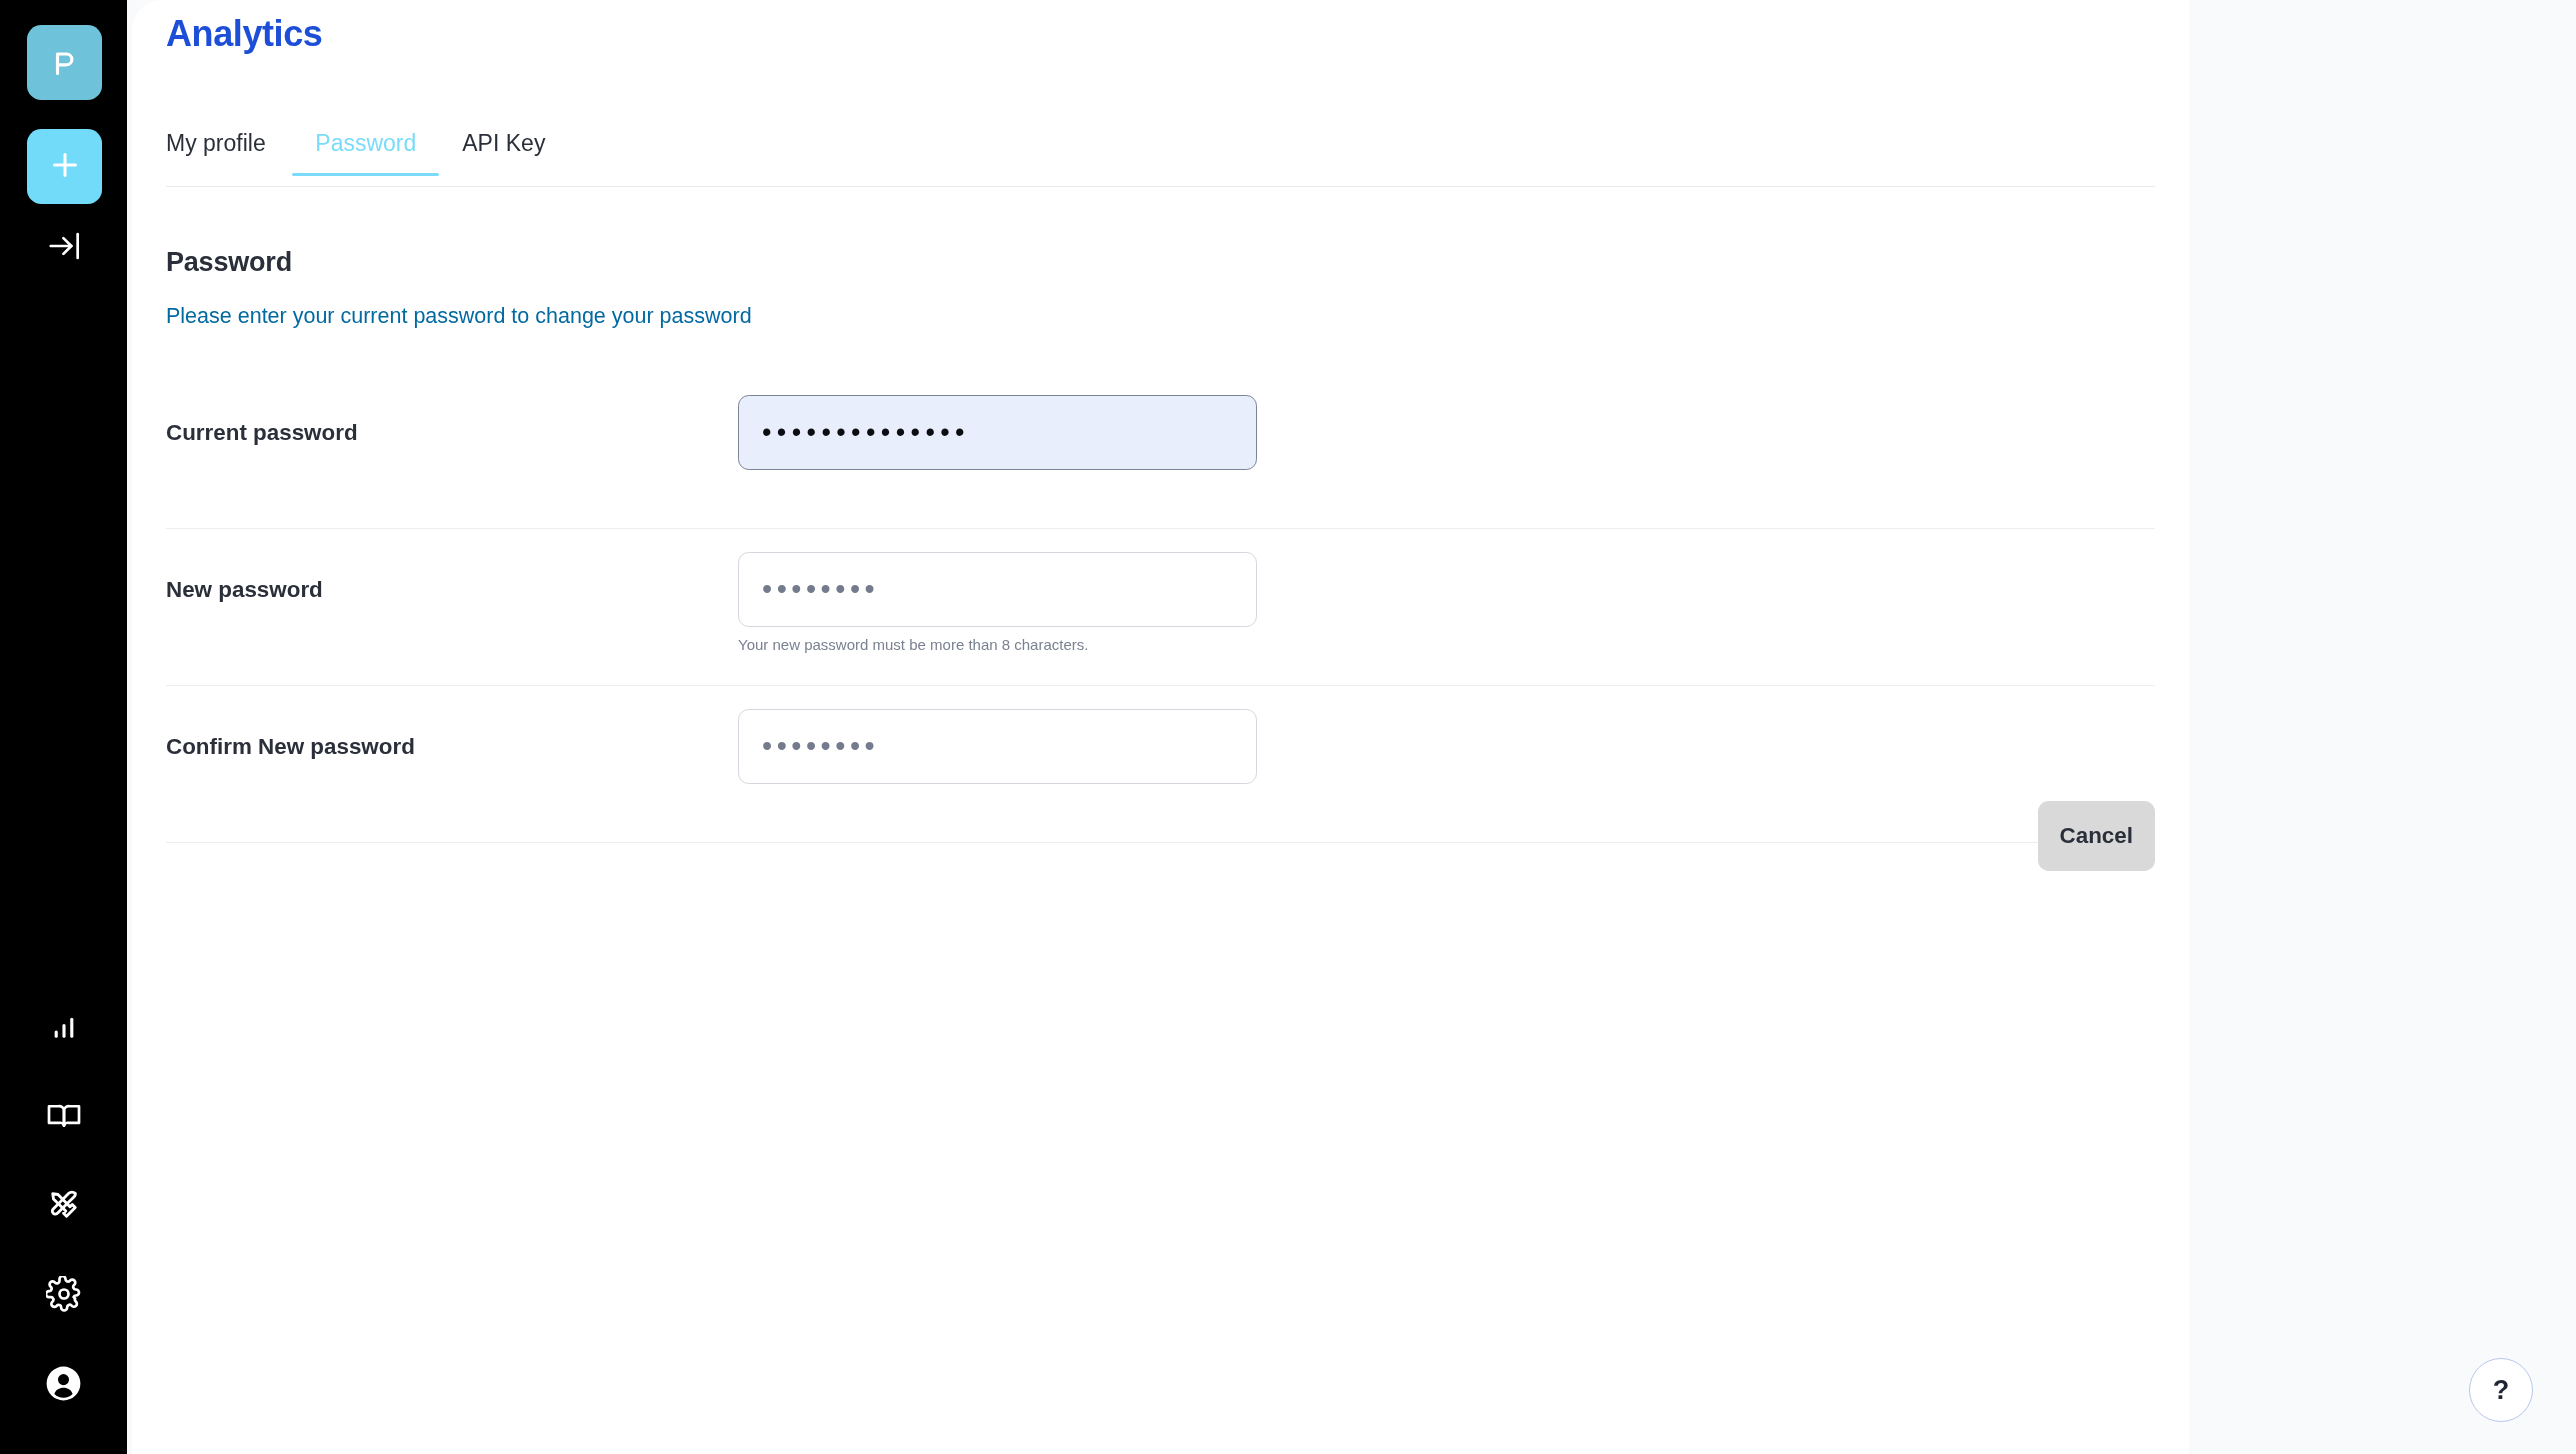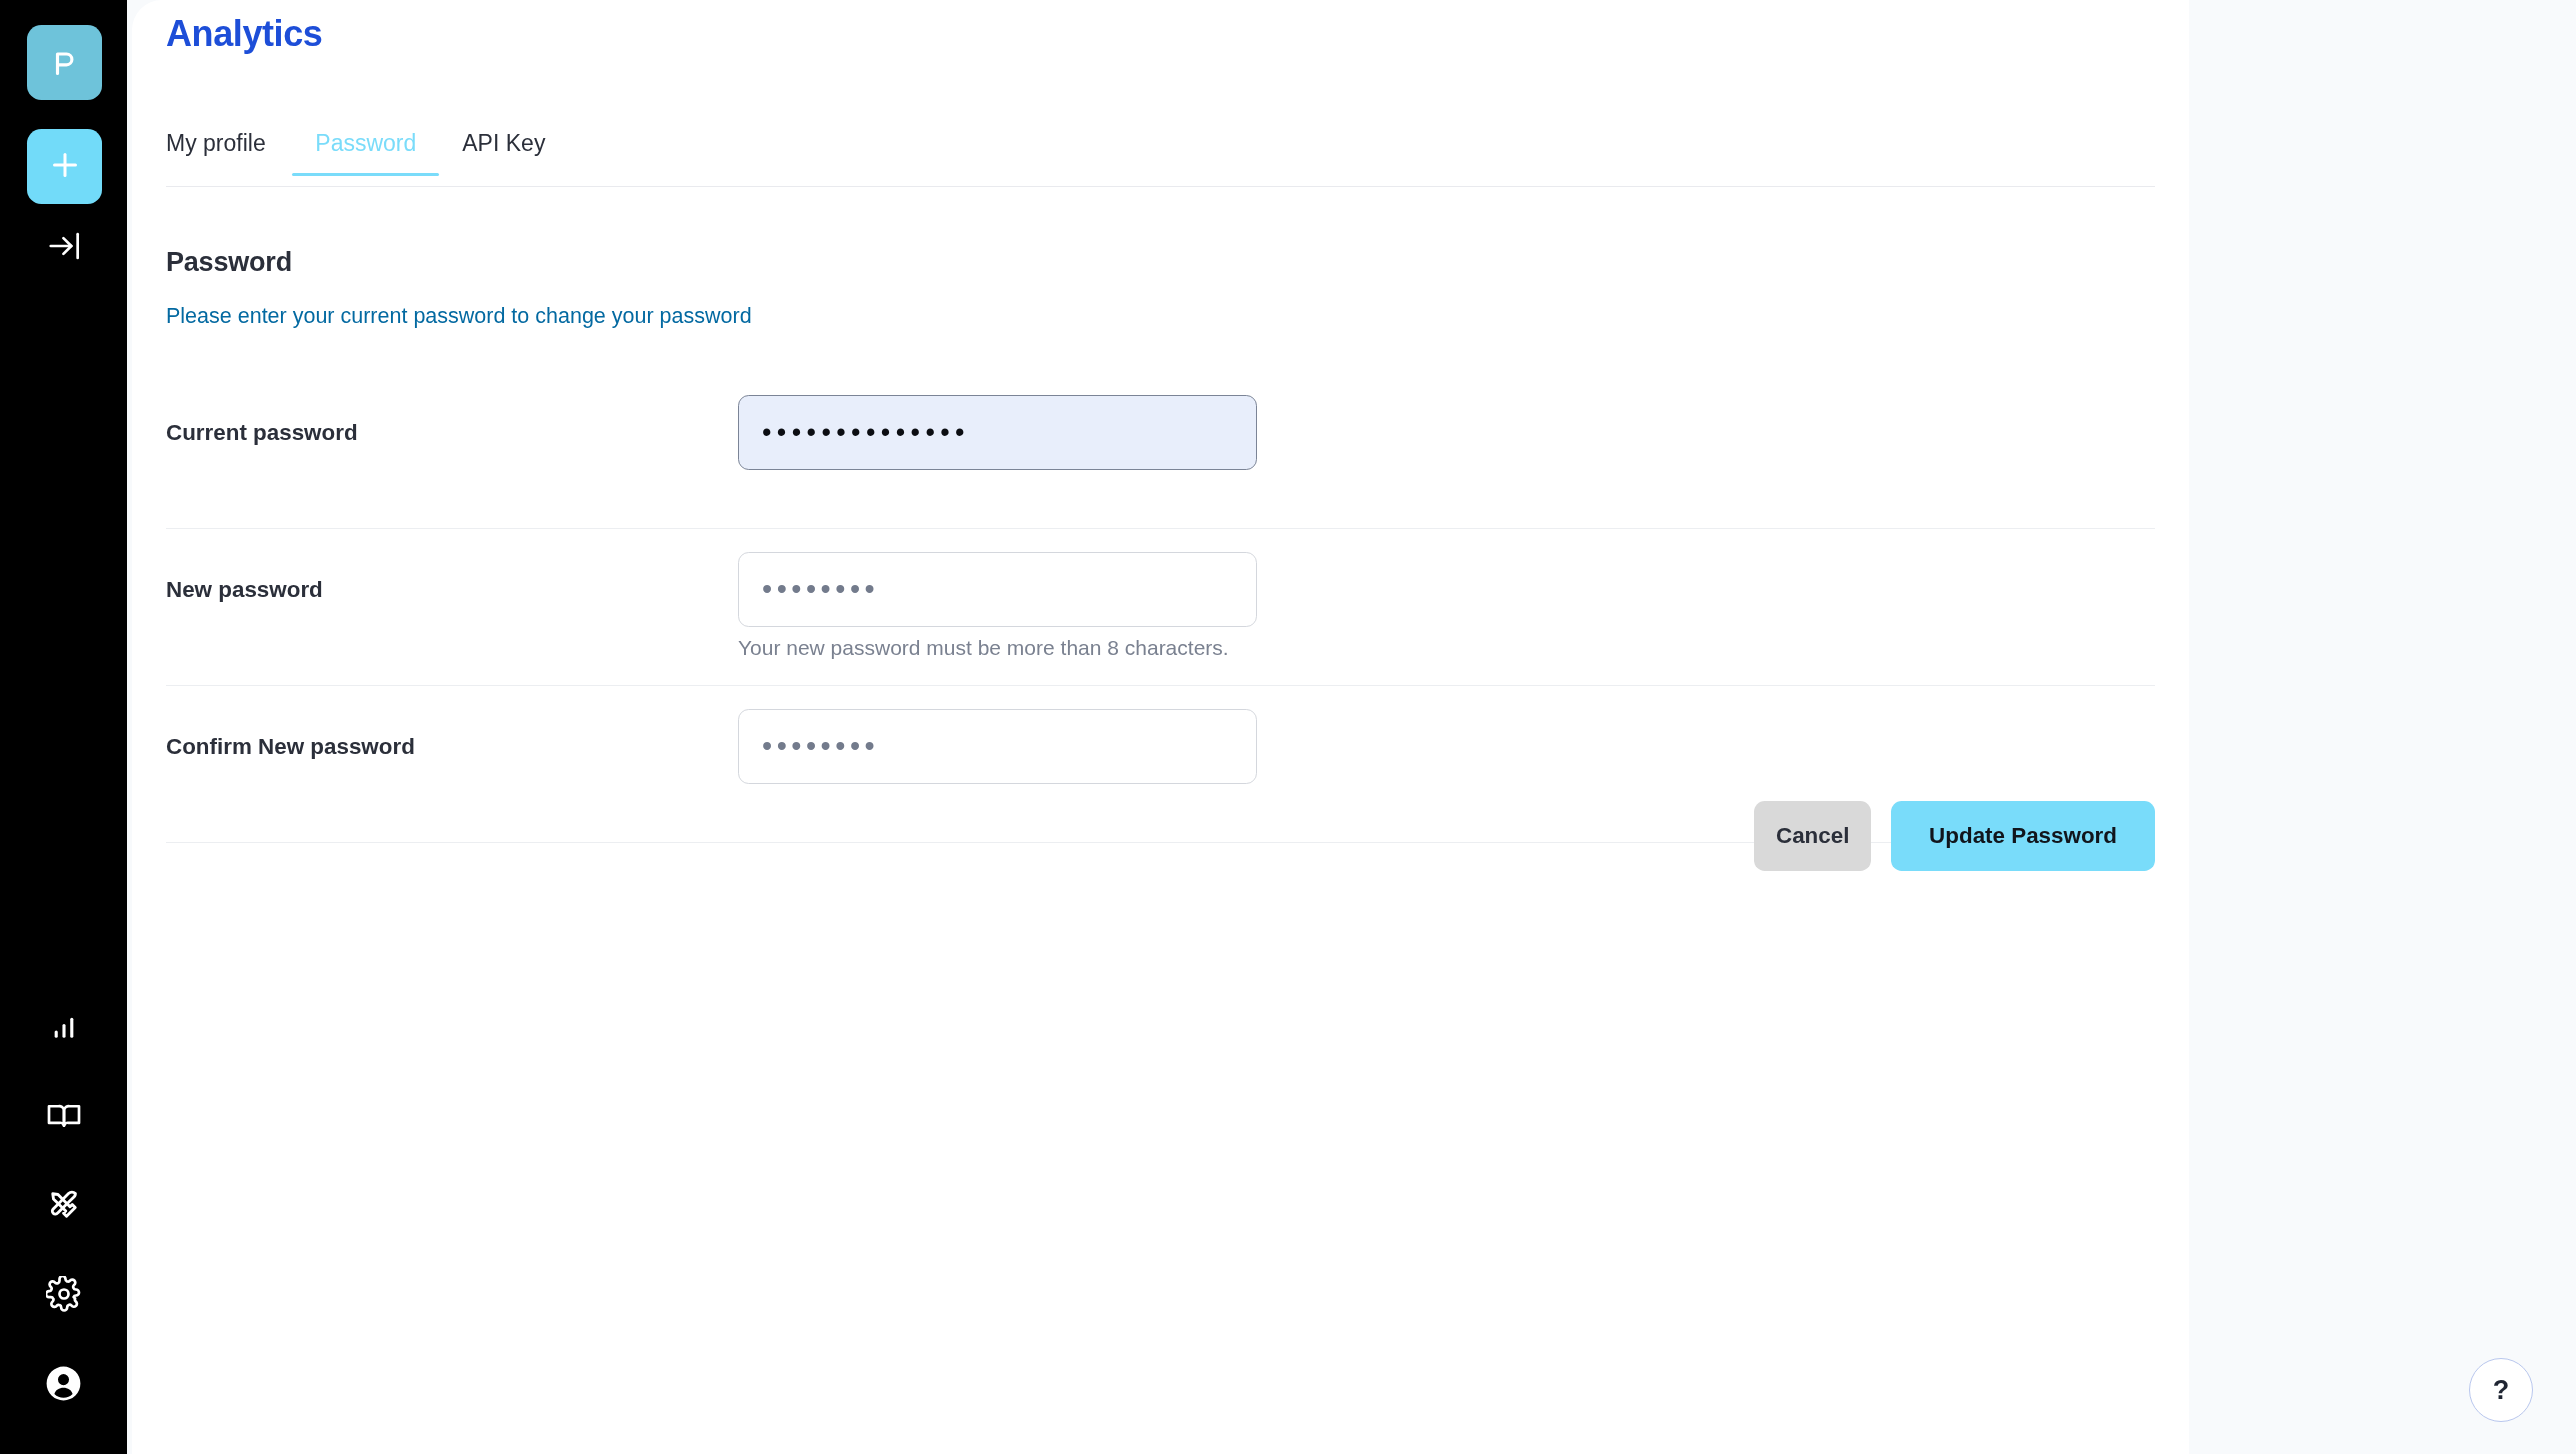--- a/index.html
+++ b/index.html
@@ -184,21 +184,21 @@
     user-select: none;
   }
   .pwd-input.focused .dots {
     color: #0b0d12;
     font-size: 27px;
     letter-spacing: 5.4px;
   }
 
   .field-hint {
     margin-top: 9px;
-    font-size: 21px;
+    font-size: 15px;
     color: #7a8190;
   }
 
   
   #actions {
     position: absolute;
     left: 34px; top: 801px;
     width: 1989px;
     display: flex;
     justify-content: flex-end;
@@ -356,21 +356,20 @@
         <div class="pwd-input">
           <span class="dots">••••••••</span>
         </div>
       </div>
     </div>
 
   </div>
 
   <div id="actions">
     <button class="btn btn-cancel">Cancel</button>
-    <button class="btn btn-primary">Update Password</button>
   </div>
 
 </div>
 
 <div id="help-fab">
   <span>?</span>
 </div>
 
 
 </body></html>

